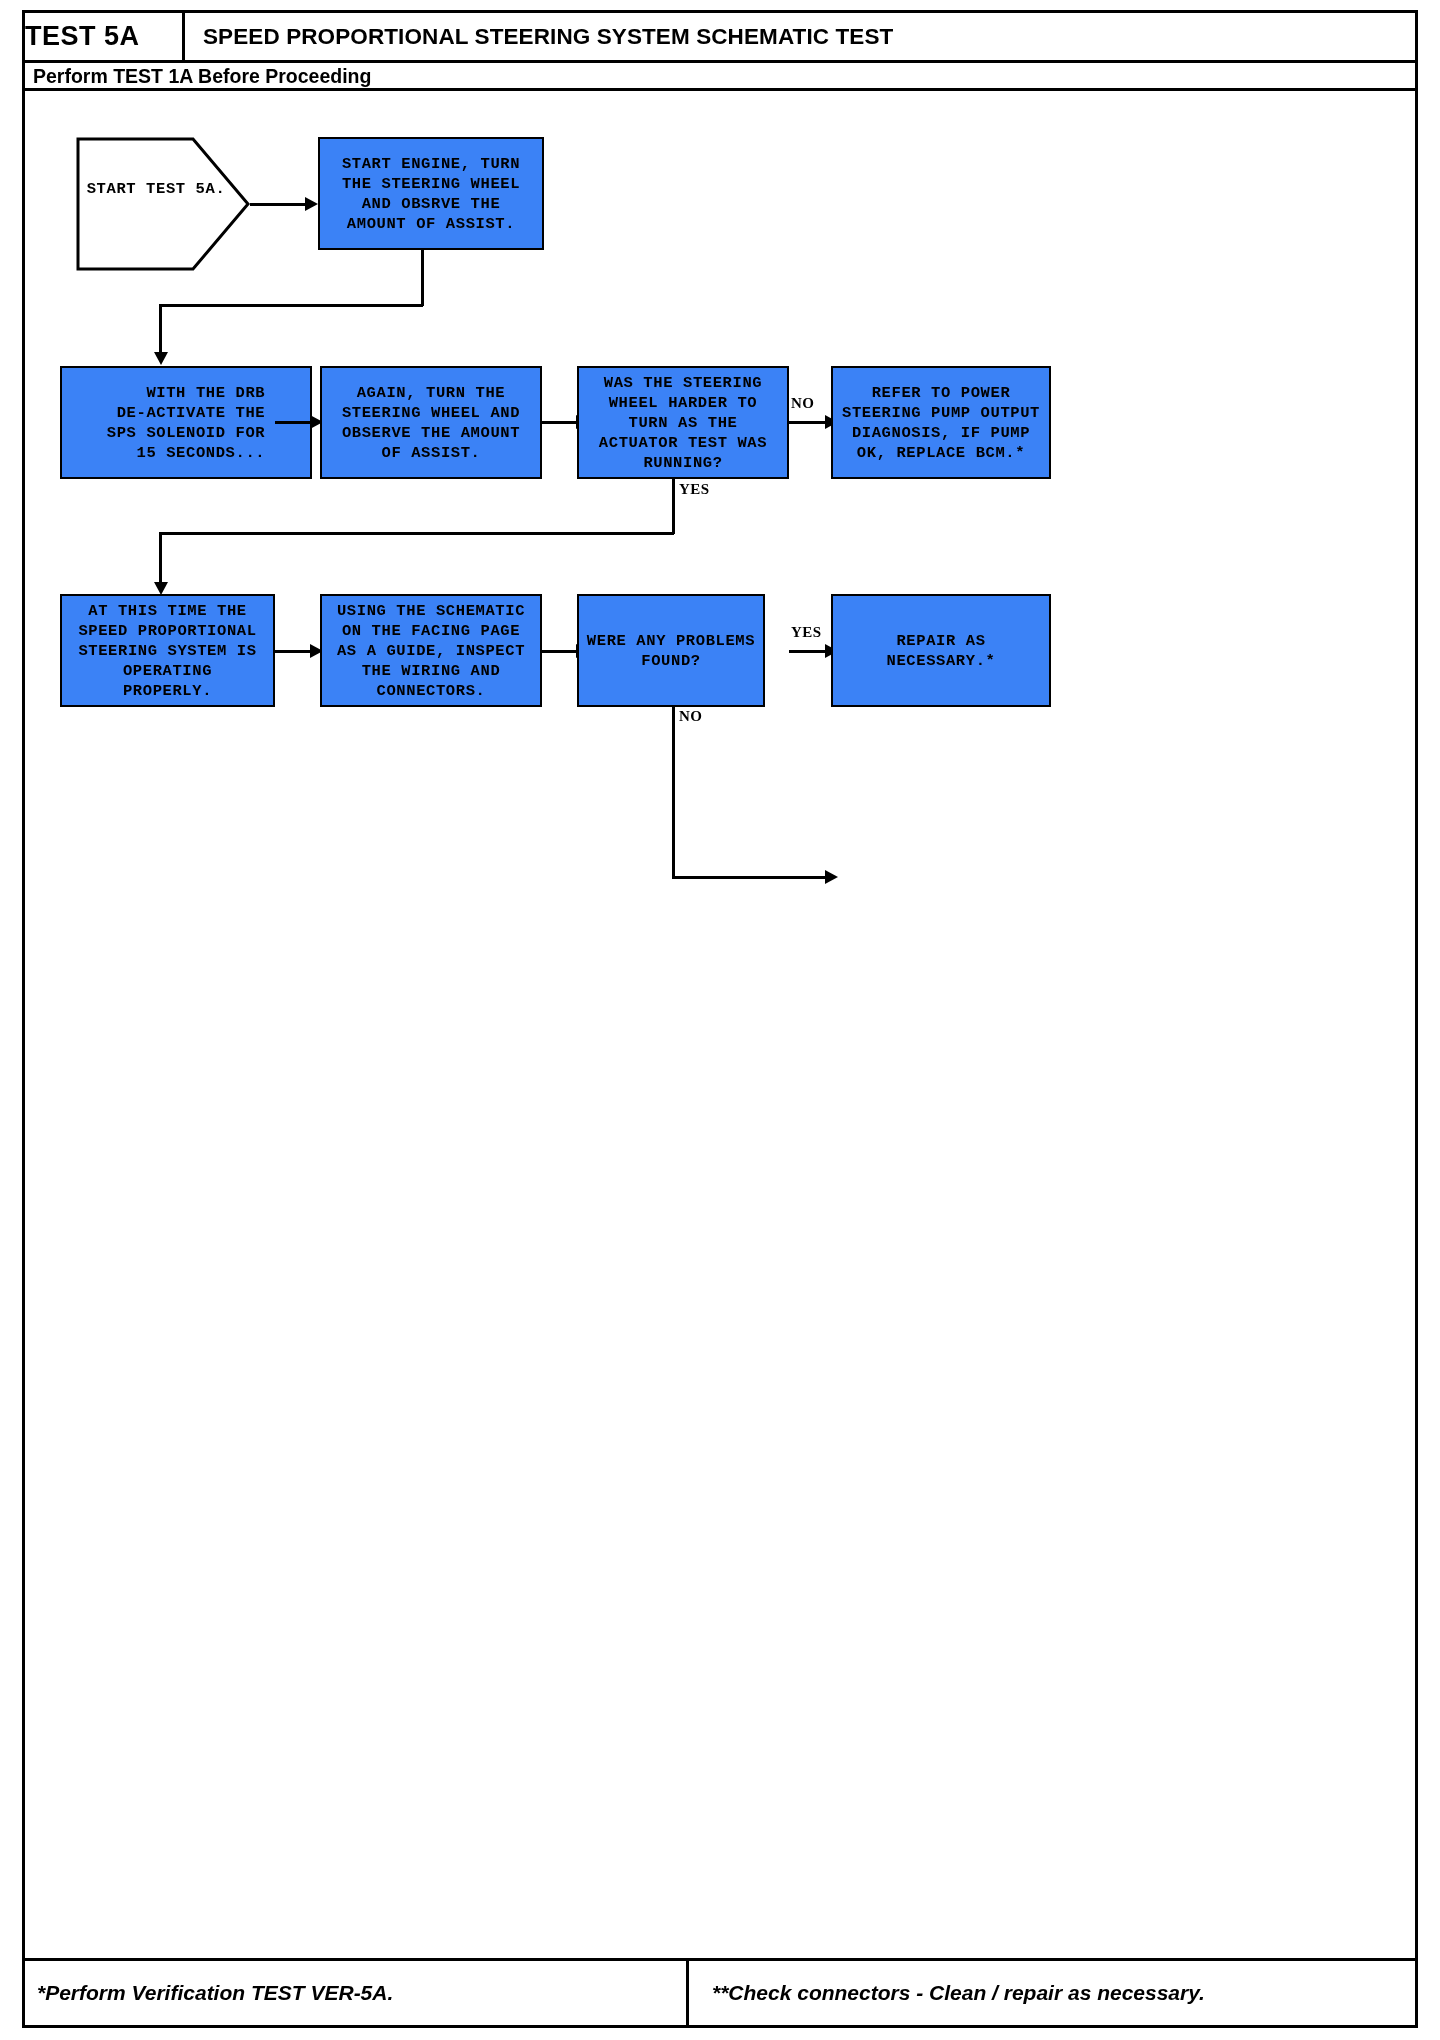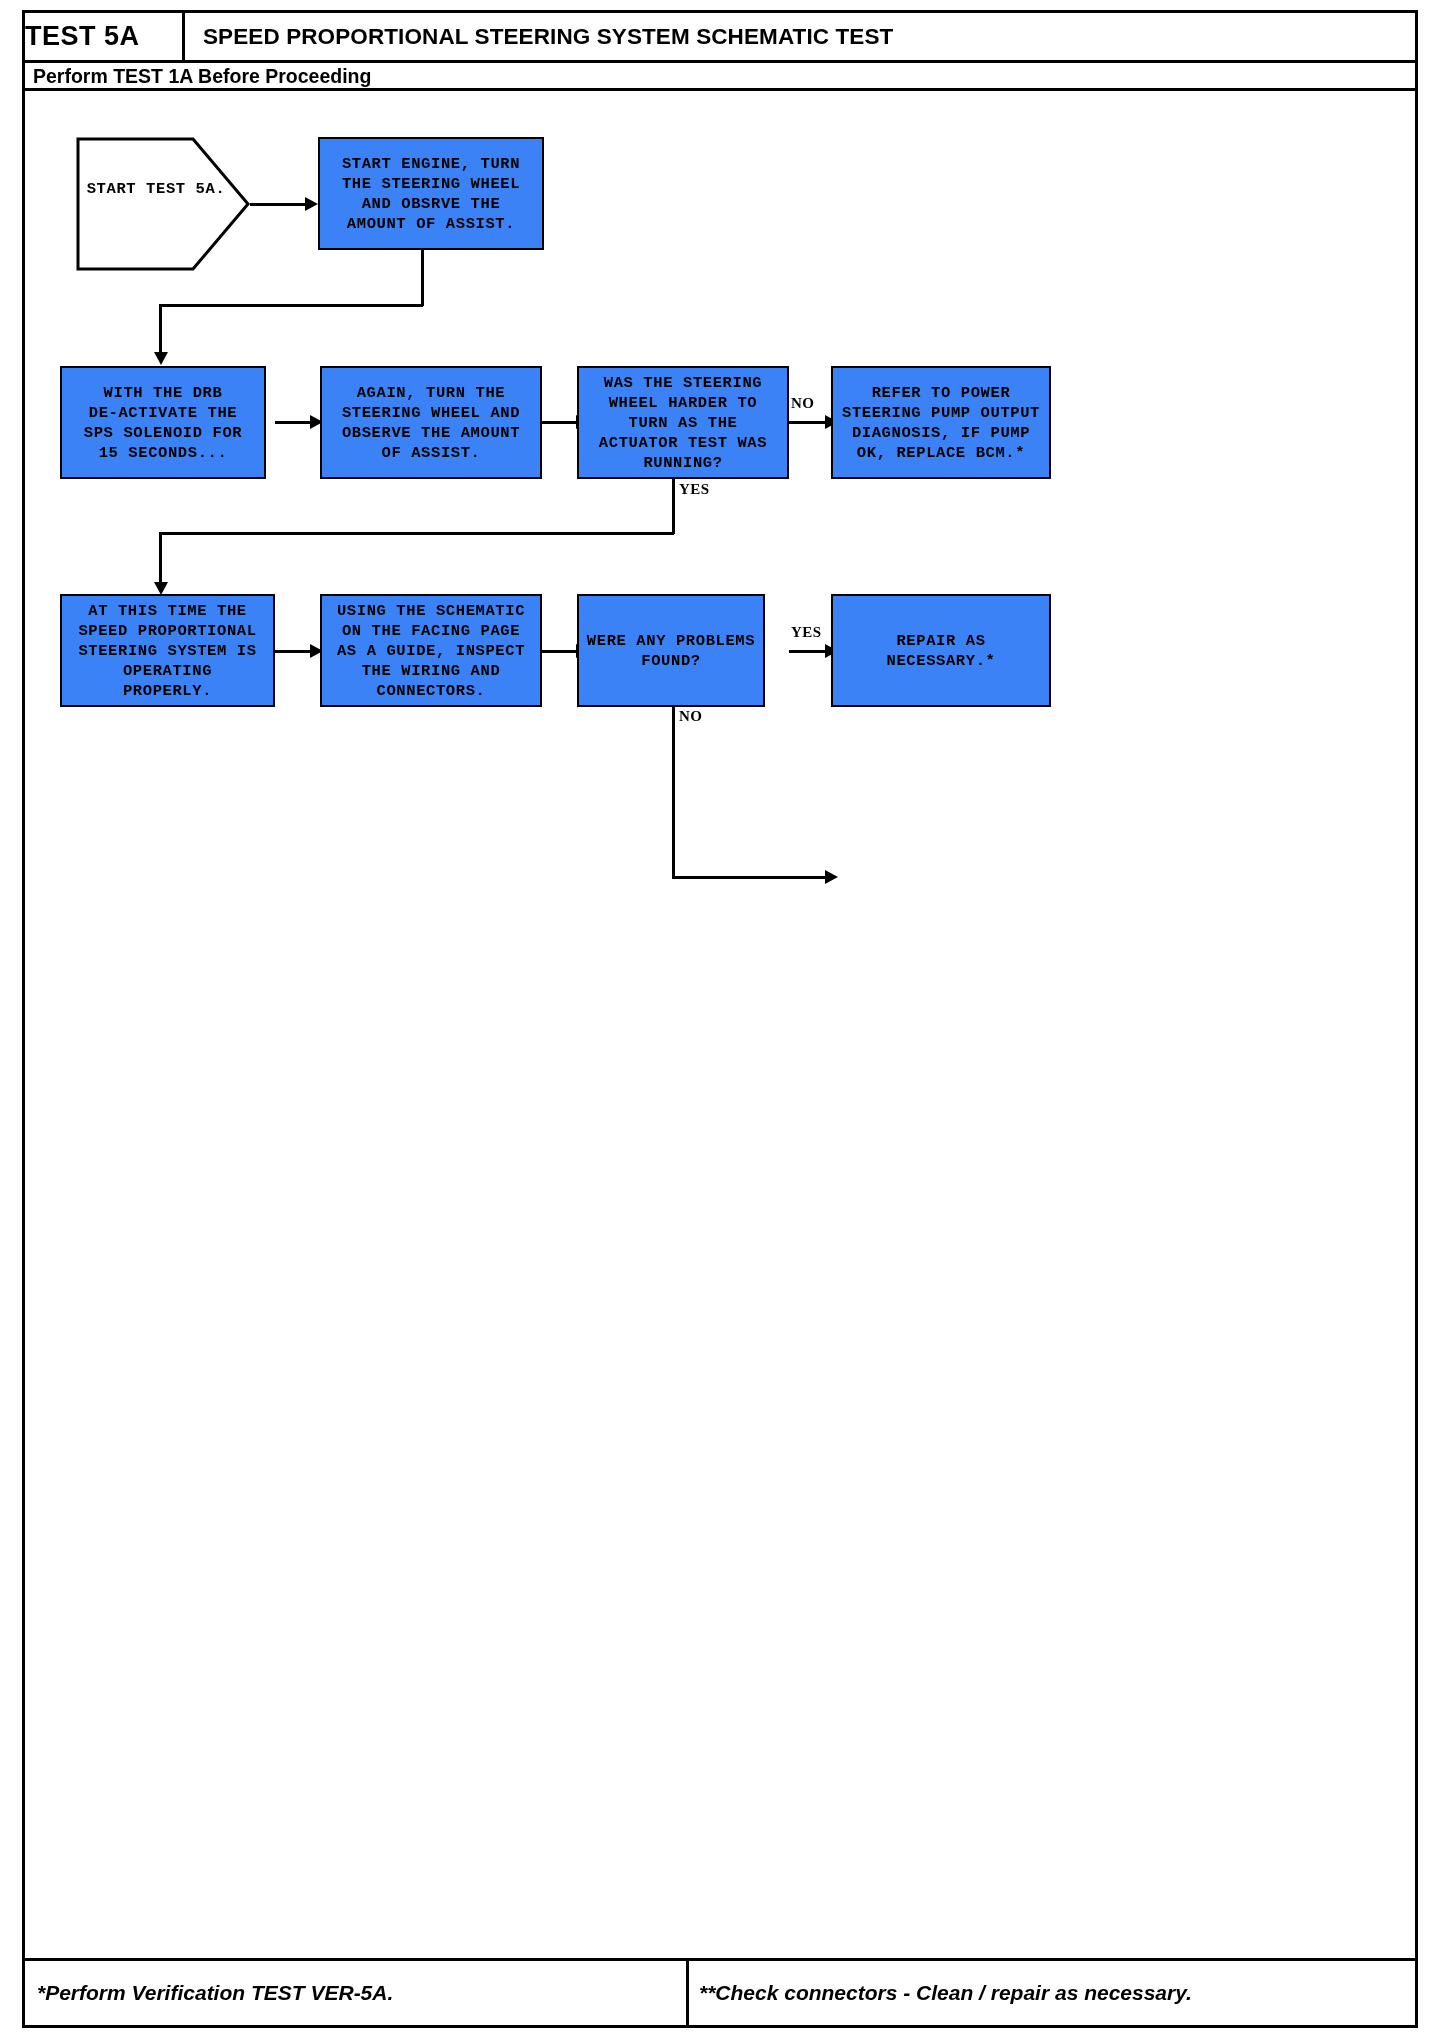--- a/index.html
+++ b/index.html
@@ -184,20 +184,21 @@
   }
   .footer-bar {
     position: absolute;
     left: 25px;
     top: 1961px;
     width: 1390px;
     height: 64px;
     display: flex;
     align-items: center;
     box-sizing: border-box;
+    gap: 13px;
   }
   .footer-left {
     width: 664px;
     padding-left: 12px;
     box-sizing: border-box;
     border-right: 3px solid #000;
     height: 100%;
     display: flex;
     align-items: center;
   }
@@ -252,21 +253,21 @@
   </div>
 
   <div class="line-h" style="left:250px; top:203px; width:56px;"></div>
   <div class="arrow-right" style="left:305px; top:197px;"></div>
 
   <div class="line-v" style="left:421px; top:250px; height:56px;"></div>
   <div class="line-h" style="left:159px; top:304px; width:264px;"></div>
   <div class="line-v" style="left:159px; top:304px; height:56px;"></div>
   <div class="arrow-down" style="left:154px; top:352px;"></div>
 
-  <div class="flow-box" style="left:60px; top:366px; width:206px; height:113px;">
+  <div class="flow-box" style="left:60px; top:366px; width:252px; height:113px;text-align:right;">
     <span class="flow-text">WITH THE DRB
 DE-ACTIVATE THE
 SPS SOLENOID FOR
 15 SECONDS...</span>
   </div>
 
   <div class="line-h" style="left:275px; top:421px; width:38px;"></div>
   <div class="arrow-right" style="left:310px; top:415px;"></div>
 
   <div class="flow-box" style="left:320px; top:366px; width:222px; height:113px;">

